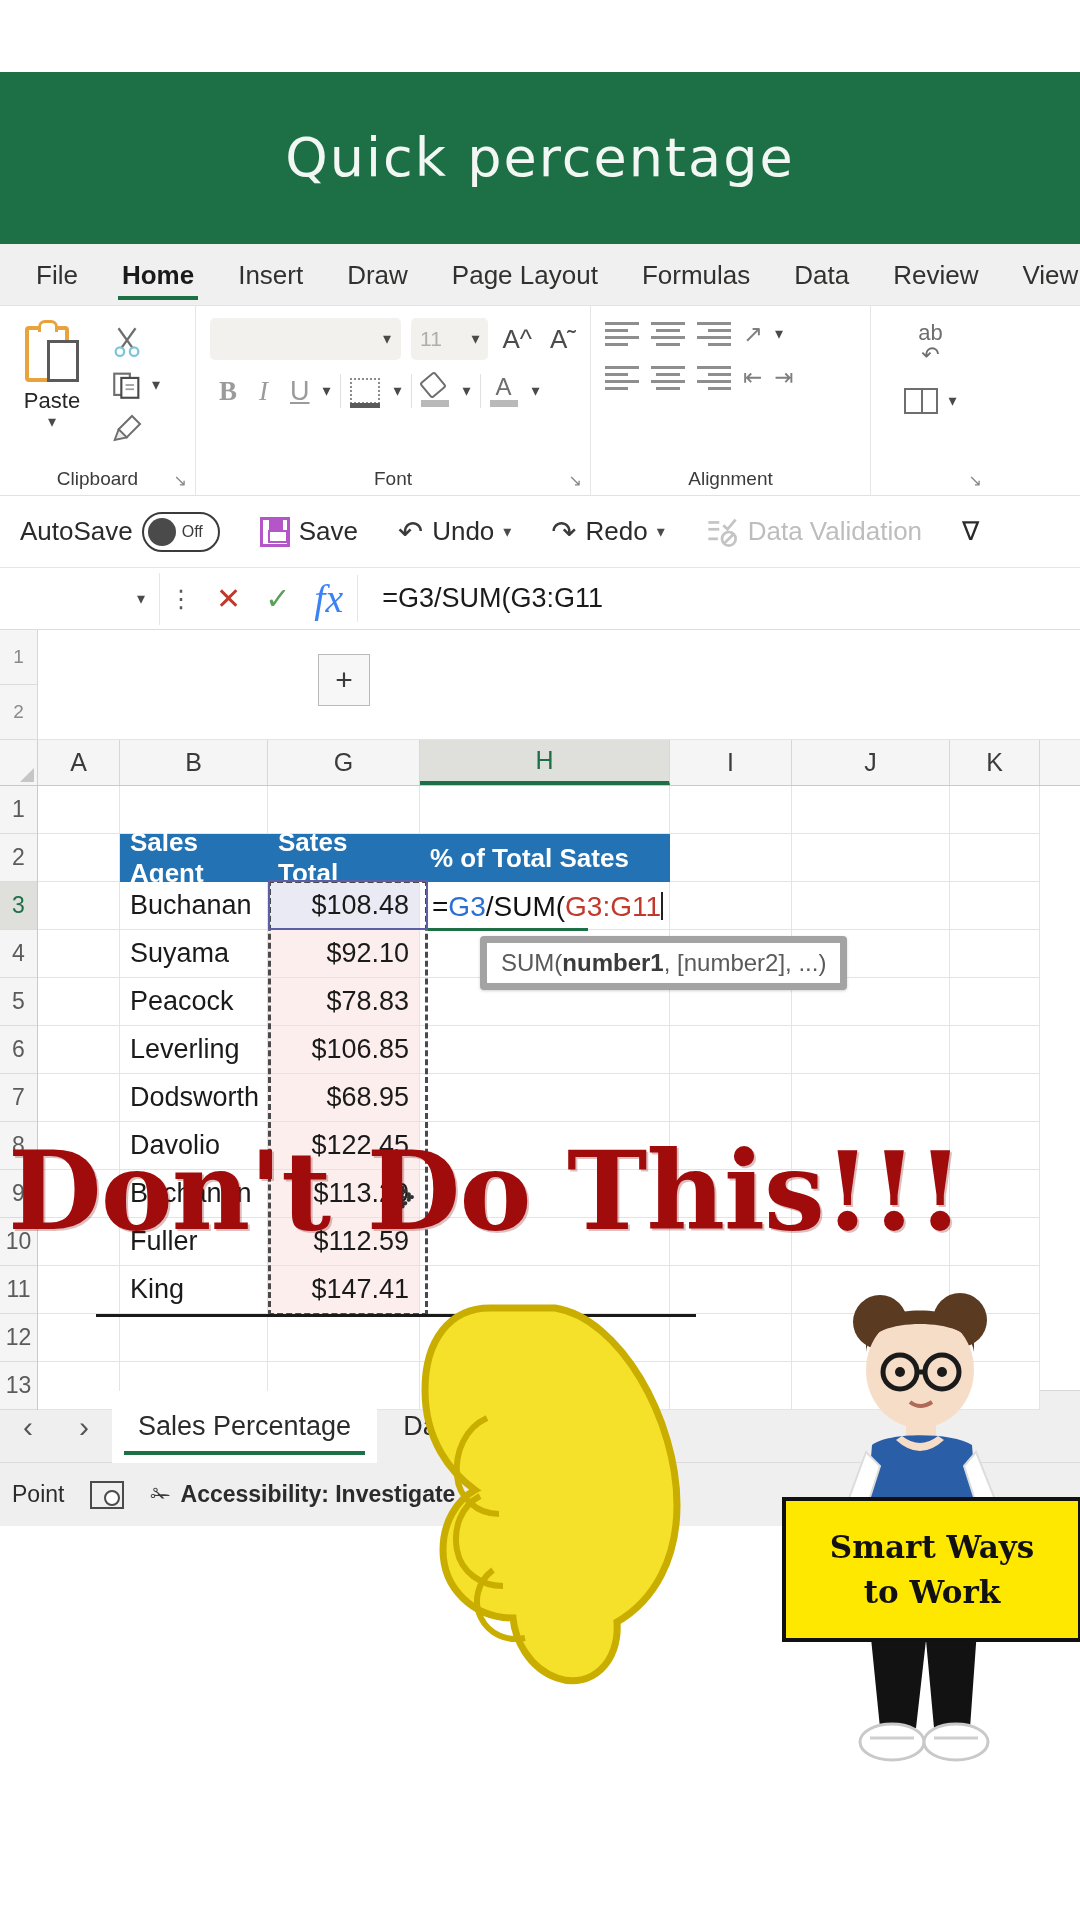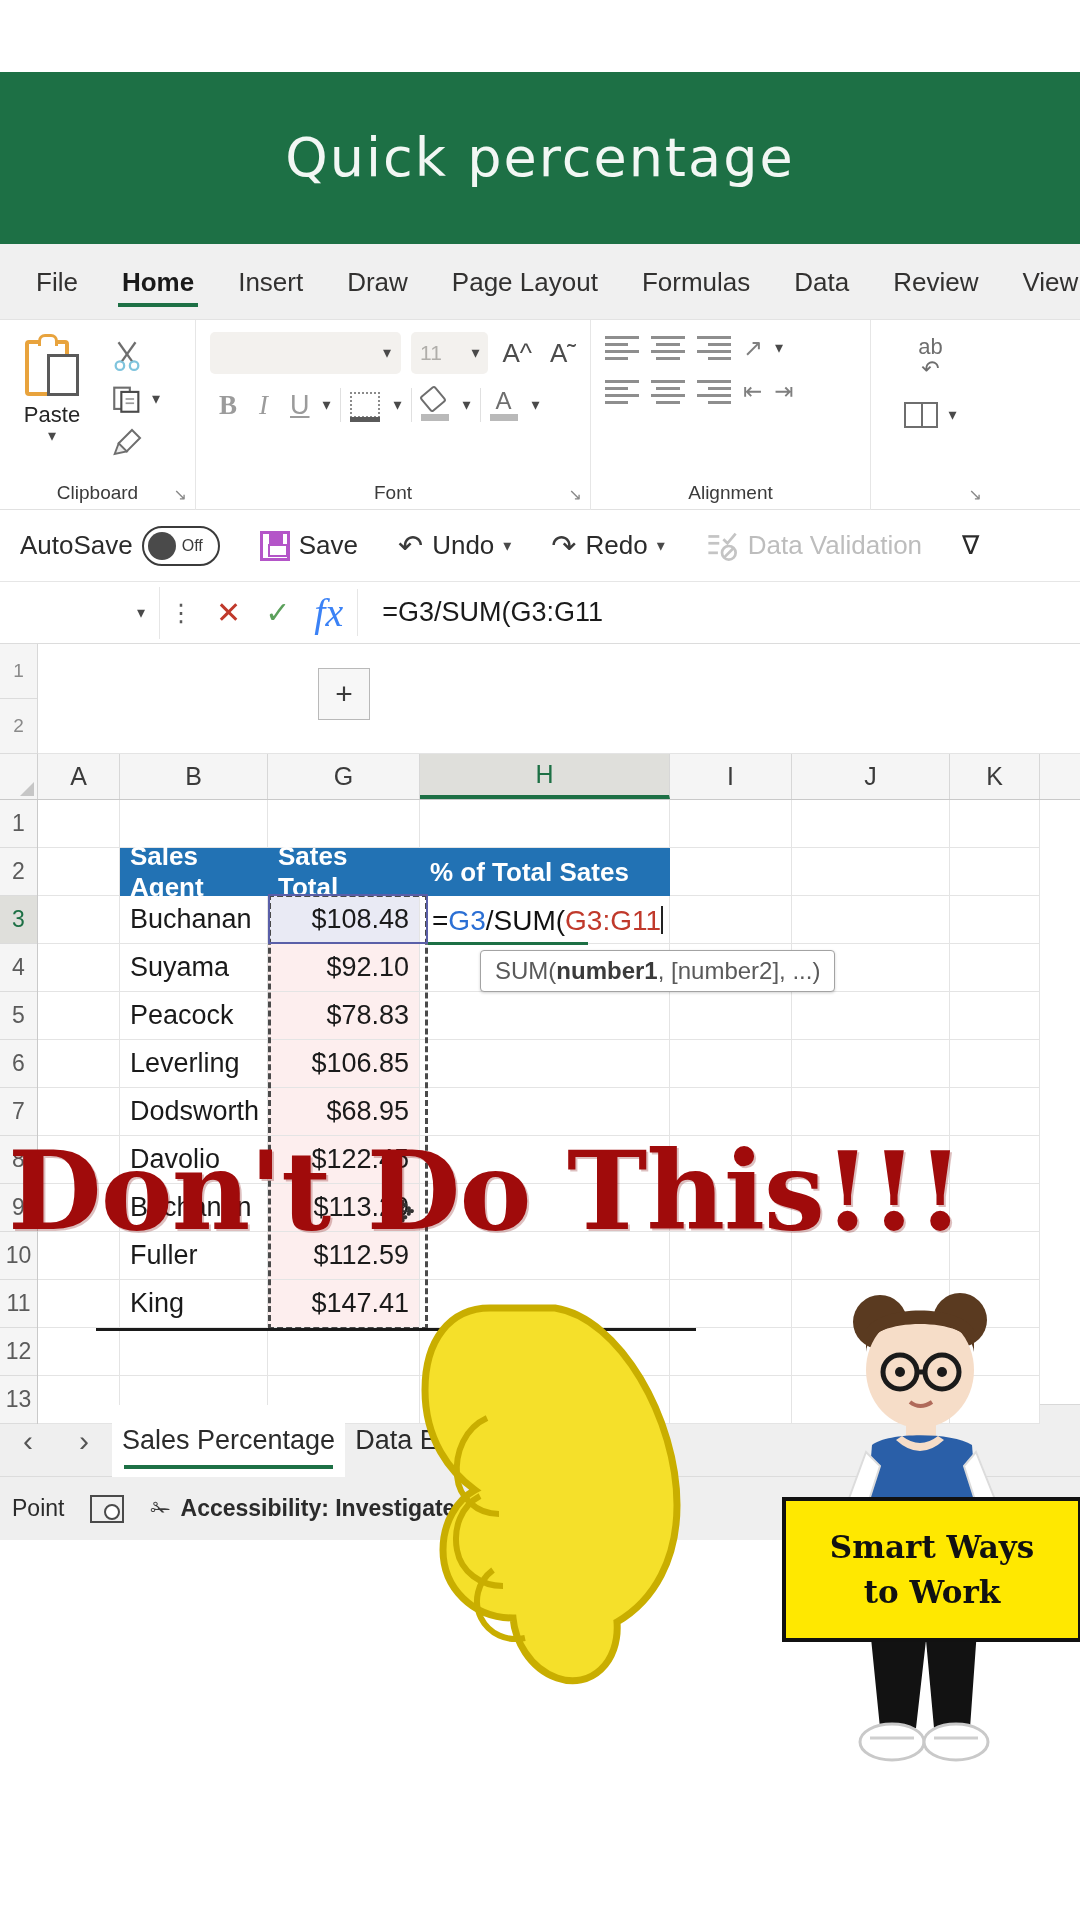--- a/index.html
+++ b/index.html
@@ -28,21 +28,21 @@
     font-family: "DejaVu Sans", sans-serif;
     font-size: 54px;
     letter-spacing: 2px;
     line-height: 1.15;
     text-align: center;
     font-weight: 400;
   }
 
   
   .tabstrip {
-    height: 76px;
+    height: 62px;
     background: #f0f0f0;
     display: flex;
     align-items: center;
     padding-left: 14px;
     gap: 0px;
     border-bottom: 1px solid #e3e3e3;
   }
   .tab {
     font-size: 26px;
     color: #323130;
@@ -223,33 +223,33 @@
   }
   .selcell-border { position:absolute; border:2px solid #5a5fa8; pointer-events:none; }
 
   .fedit {
     position:absolute; font-size: 28px; white-space: nowrap;
     background: #fff; padding: 2px 2px; line-height: 1;
   }
   .fedit .b{color:#2b6fd4;} .fedit .r{color:#c0392b;} .fedit .k{color:#111;}
   .caret { display:inline-block; width:2px; height:28px; background:#222; vertical-align:-4px; }
   .tooltip {
-    position:absolute; background:#fff; border:1px solid #a3a3a3; border-radius:4px;
+    position:absolute; background:#fff; border:7px solid #a3a3a3; border-radius:4px;
     padding: 6px 14px; font-size: 24px; color:#5a5a5a; white-space: nowrap;
     box-shadow: 0 1px 3px rgba(0,0,0,.18);
   }
   .tooltip b { color:#3b3b3b; }
   .selrangeline { position:absolute; height:3px; background:#1d7045; }
   .bottomline { position:absolute; height:3px; background:#1a1a1a; }
   .cursor-ico { position:absolute; font-size: 30px; color:#333; }
 
   
   .sheettabs { height: 72px; background:#efefef; display:flex; align-items:center; border-top:1px solid #d8d8d8; }
   .navarrow { width: 56px; text-align:center; font-size: 30px; color:#555; }
-  .stab { height: 72px; display:flex; align-items:center; padding: 0 10px; font-size: 27px; color:#2b2b2b; background:#efefef; }
+  .stab { height: 72px; display:flex; align-items:center; padding: 0 26px; font-size: 27px; color:#2b2b2b; background:#efefef; }
   .stab.active { background:#ffffff; font-weight:400; position:relative; }
   .stab.active::after { content:""; position:absolute; left:12px; right:12px; bottom:8px; height:4px; background:#1d7045; }
 
   
   .status { height: 64px; background:#efefef; display:flex; align-items:center; gap: 26px; padding-left: 6px; border-top:1px solid #dcdcdc; font-size: 23px; color:#2b2b2b; }
   .rec-ico { width:34px; height:28px; border:2px solid #4a4a4a; position:relative; }
   .rec-ico::after{ content:""; position:absolute; right:2px; bottom:1px; width:12px; height:12px; border:2px solid #4a4a4a; border-radius:50%; background:#fff; }
   .acc-ico { font-size: 24px; color:#3b3b3b; }
   .status b { font-weight:700; }
 

